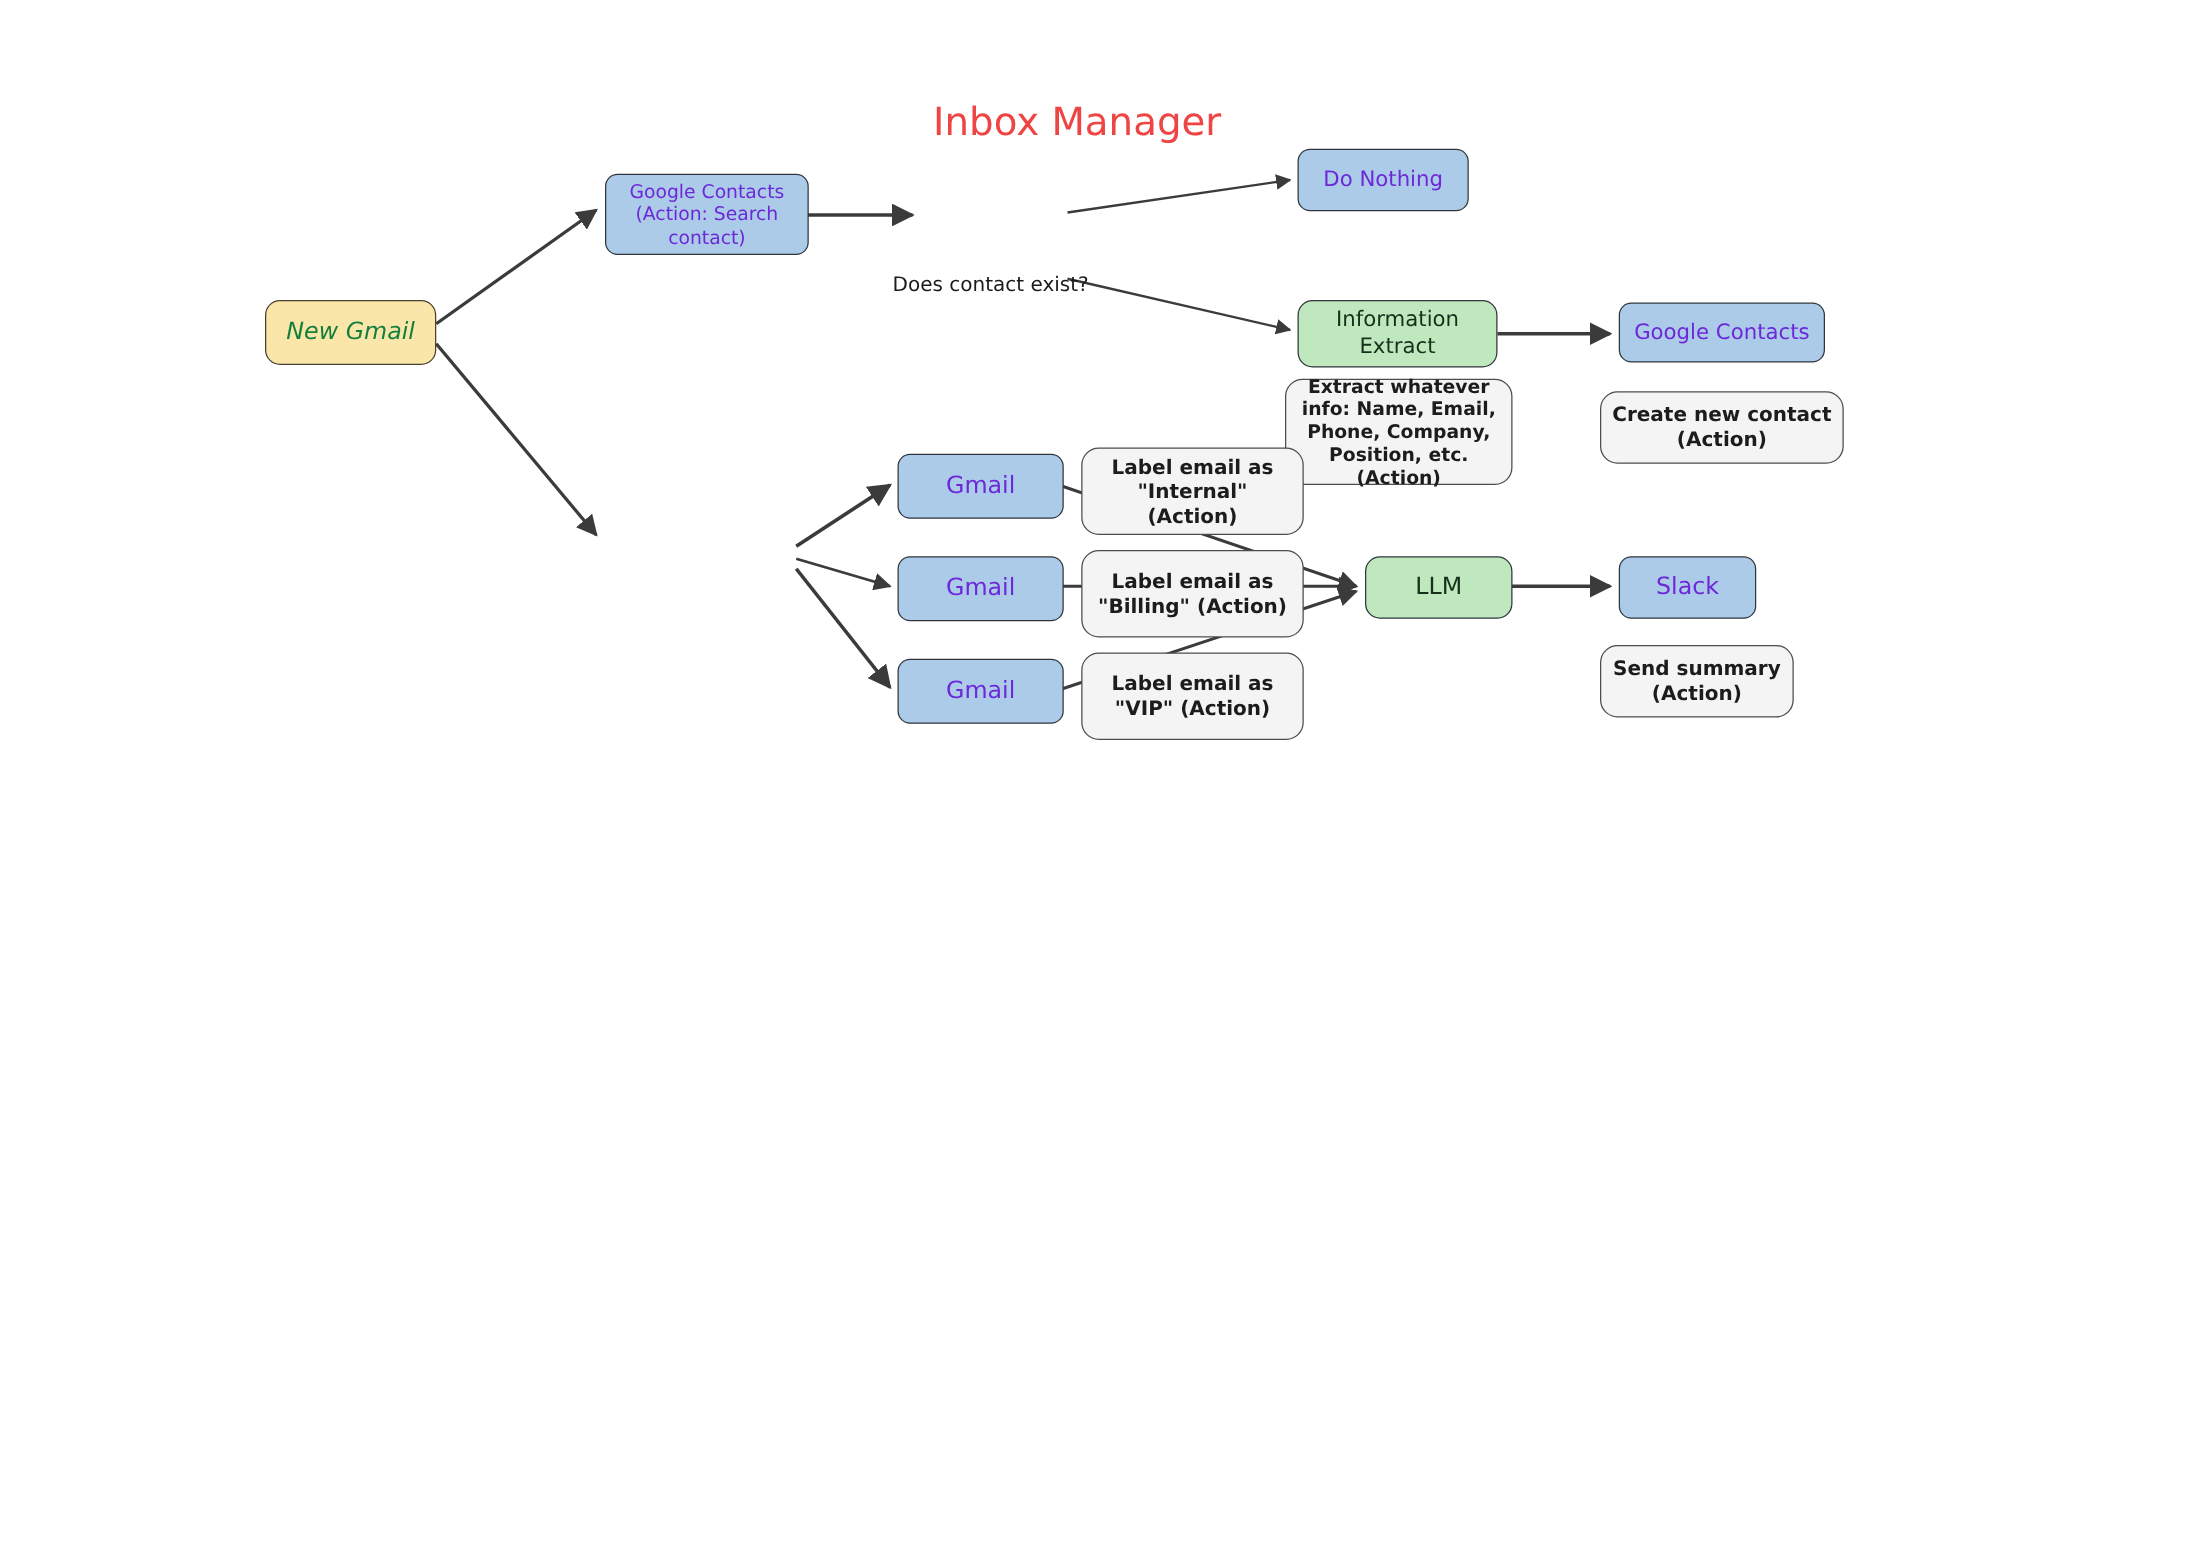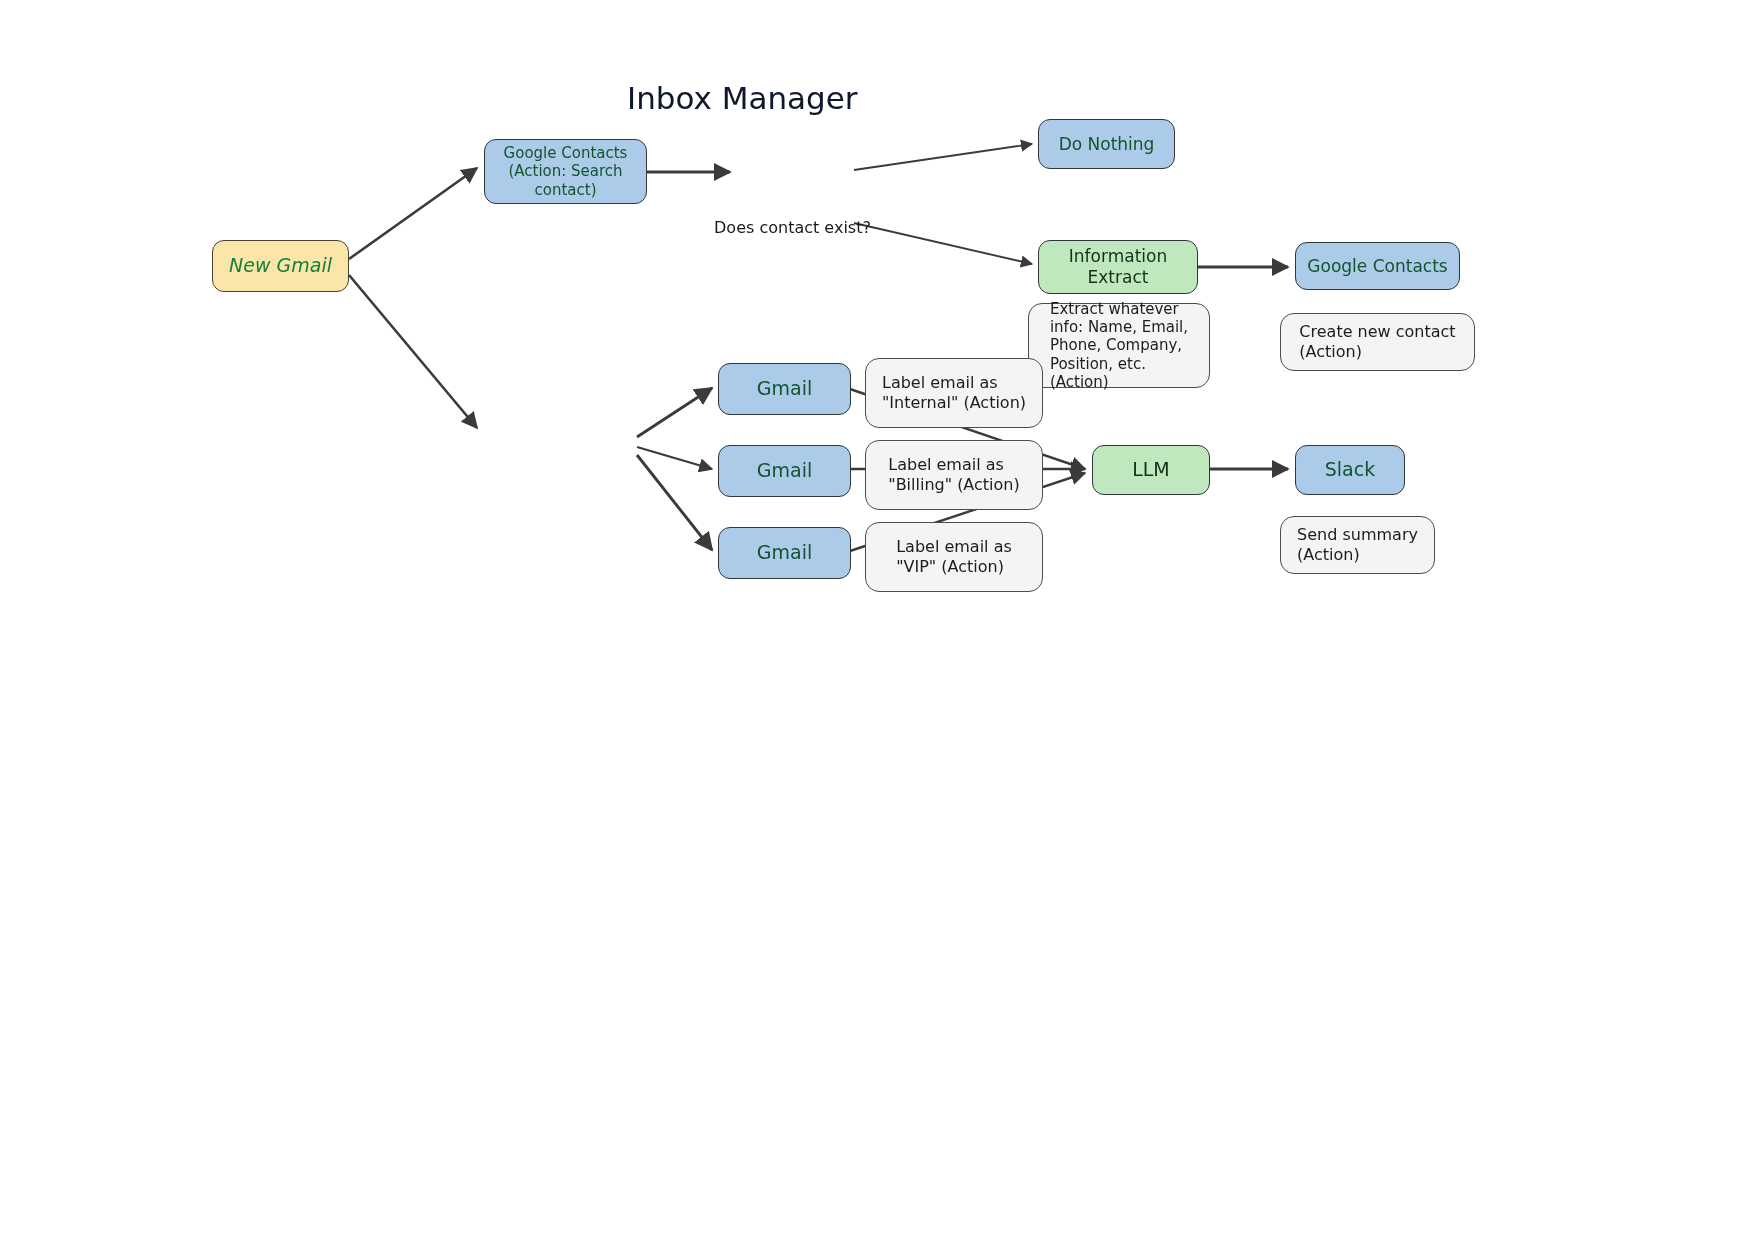--- a/index.html
+++ b/index.html
@@ -43,42 +43,44 @@
   }
   .node.trigger {
     background: #fae6a8;
     border-color: #4a4031;
     color: #15803d;
     font-style: italic;
   }
   .node.app {
     background: #abcbe8;
     border-color: #30363d;
-    color: #14532d;
+    color: #6d28d9;
+    border-radius: 10px;
   }
   .node.ai {
     background: #bfe8bf;
     border-color: #30363d;
     color: #17301a;
   }
   .note {
     position: absolute;
     box-sizing: border-box;
     display: flex;
     align-items: center;
     justify-content: center;
-    text-align: left;
+    text-align: center;
     border-radius: 14px;
     border: 1.6px solid #4c4c4c;
     background: #f4f4f4;
     color: #1c1c1c;
     line-height: 1.22;
     z-index: 2;
     white-space: pre-line;
     padding: 2px 6px;
+    font-weight: bold;
   }
   .diamond-wrap {
     position: absolute;
     z-index: 3;
   }
   .diamond-shape {
     position: absolute;
     left: 0; top: 0;
     width: 100%;
     height: 100%;
@@ -91,22 +93,22 @@
     z-index: 4;
   }
   .diamond-label-q {
     position: absolute;
     white-space: nowrap;
     z-index: 4;
     text-align: center;
   }
   #title {
     position: absolute;
-    text-align: left;
-    color: #0f172a;
+    text-align: right;
+    color: #ef4444;
     z-index: 5;
     white-space: nowrap;
   }
 </style>
 </head>
 <body>
 
 <div id="canvas">
 
   <svg id="edges" viewBox="0 0 1754 1241">

